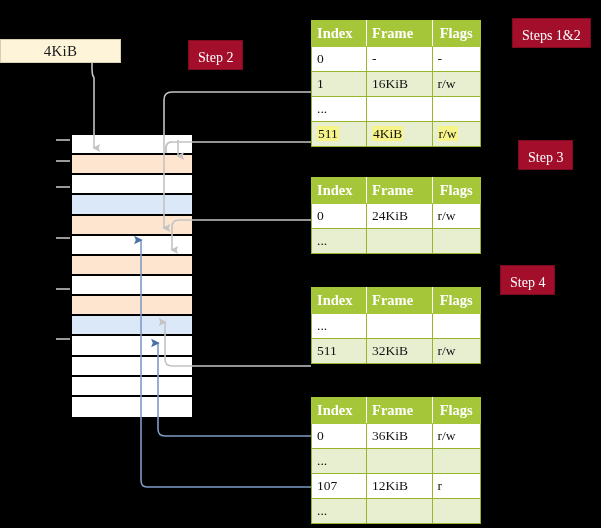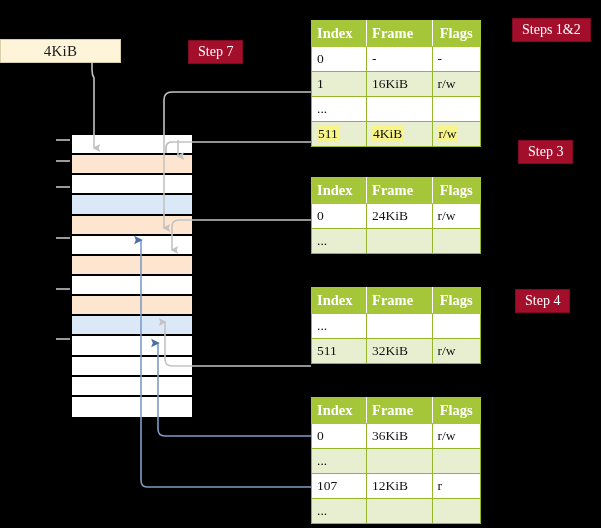--- a/index.html
+++ b/index.html
@@ -29,30 +29,30 @@
     font-size: 15px;
     display: flex; align-items: center; justify-content: center;
     letter-spacing: .2px;
   }
 
   
   .step-badge {
     background: #a30f2b;
     color: #ffffff;
     font-size: 14px;
-    padding: 2px 9px 3px 9px;
+    padding: 8px 9px 3px 9px;
     border: 1px solid #7d0a20;
     display: inline-block;
     white-space: nowrap;
     line-height: 17px;
   }
   #step0  { left: 188px; top: 40px; }
   #step12 { left: 512px; top: 18px; }
   #step3  { left: 518px; top: 140px; }
-  #step4  { left: 515px; top: 265px; margin-top: 24px; }
+  #step4  { left: 500px; top: 265px; }
 
   
   #memcol {
     left: 70px; top: 133px; width: 120px; height: 282px;
     border: 2px solid #000000;
     background: #ffffff;
   }
   .mem-row {
     position: absolute;
     left: 0; width: 120px; height: 25.6px;
@@ -123,21 +123,21 @@
 </style>
 </head>
 <body>
 
 <div id="stage">
 
   <div class="abs" id="src-box">
     <span>4KiB</span>
   </div>
 
-  <div class="abs step-badge" id="step0">Step 7</div>
+  <div class="abs step-badge" id="step0">Step 2</div>
   <div class="abs step-badge" id="step12">Steps 1&amp;2</div>
   <div class="abs step-badge" id="step3">Step 3</div>
   <div class="abs step-badge" id="step4">Step 4</div>
 
   <div class="abs" id="memcol">
       <div class="mem-row" style="top: 0px; height: 20.1429px;"></div>
       <div class="mem-row orange" style="top: 20.1429px; height: 20.1429px;"></div>
       <div class="mem-row" style="top: 40.2857px; height: 20.1429px;"></div>
       <div class="mem-row blue" style="top: 60.4286px; height: 20.1429px;"></div>
       <div class="mem-row orange" style="top: 80.5714px; height: 20.1429px;"></div>

